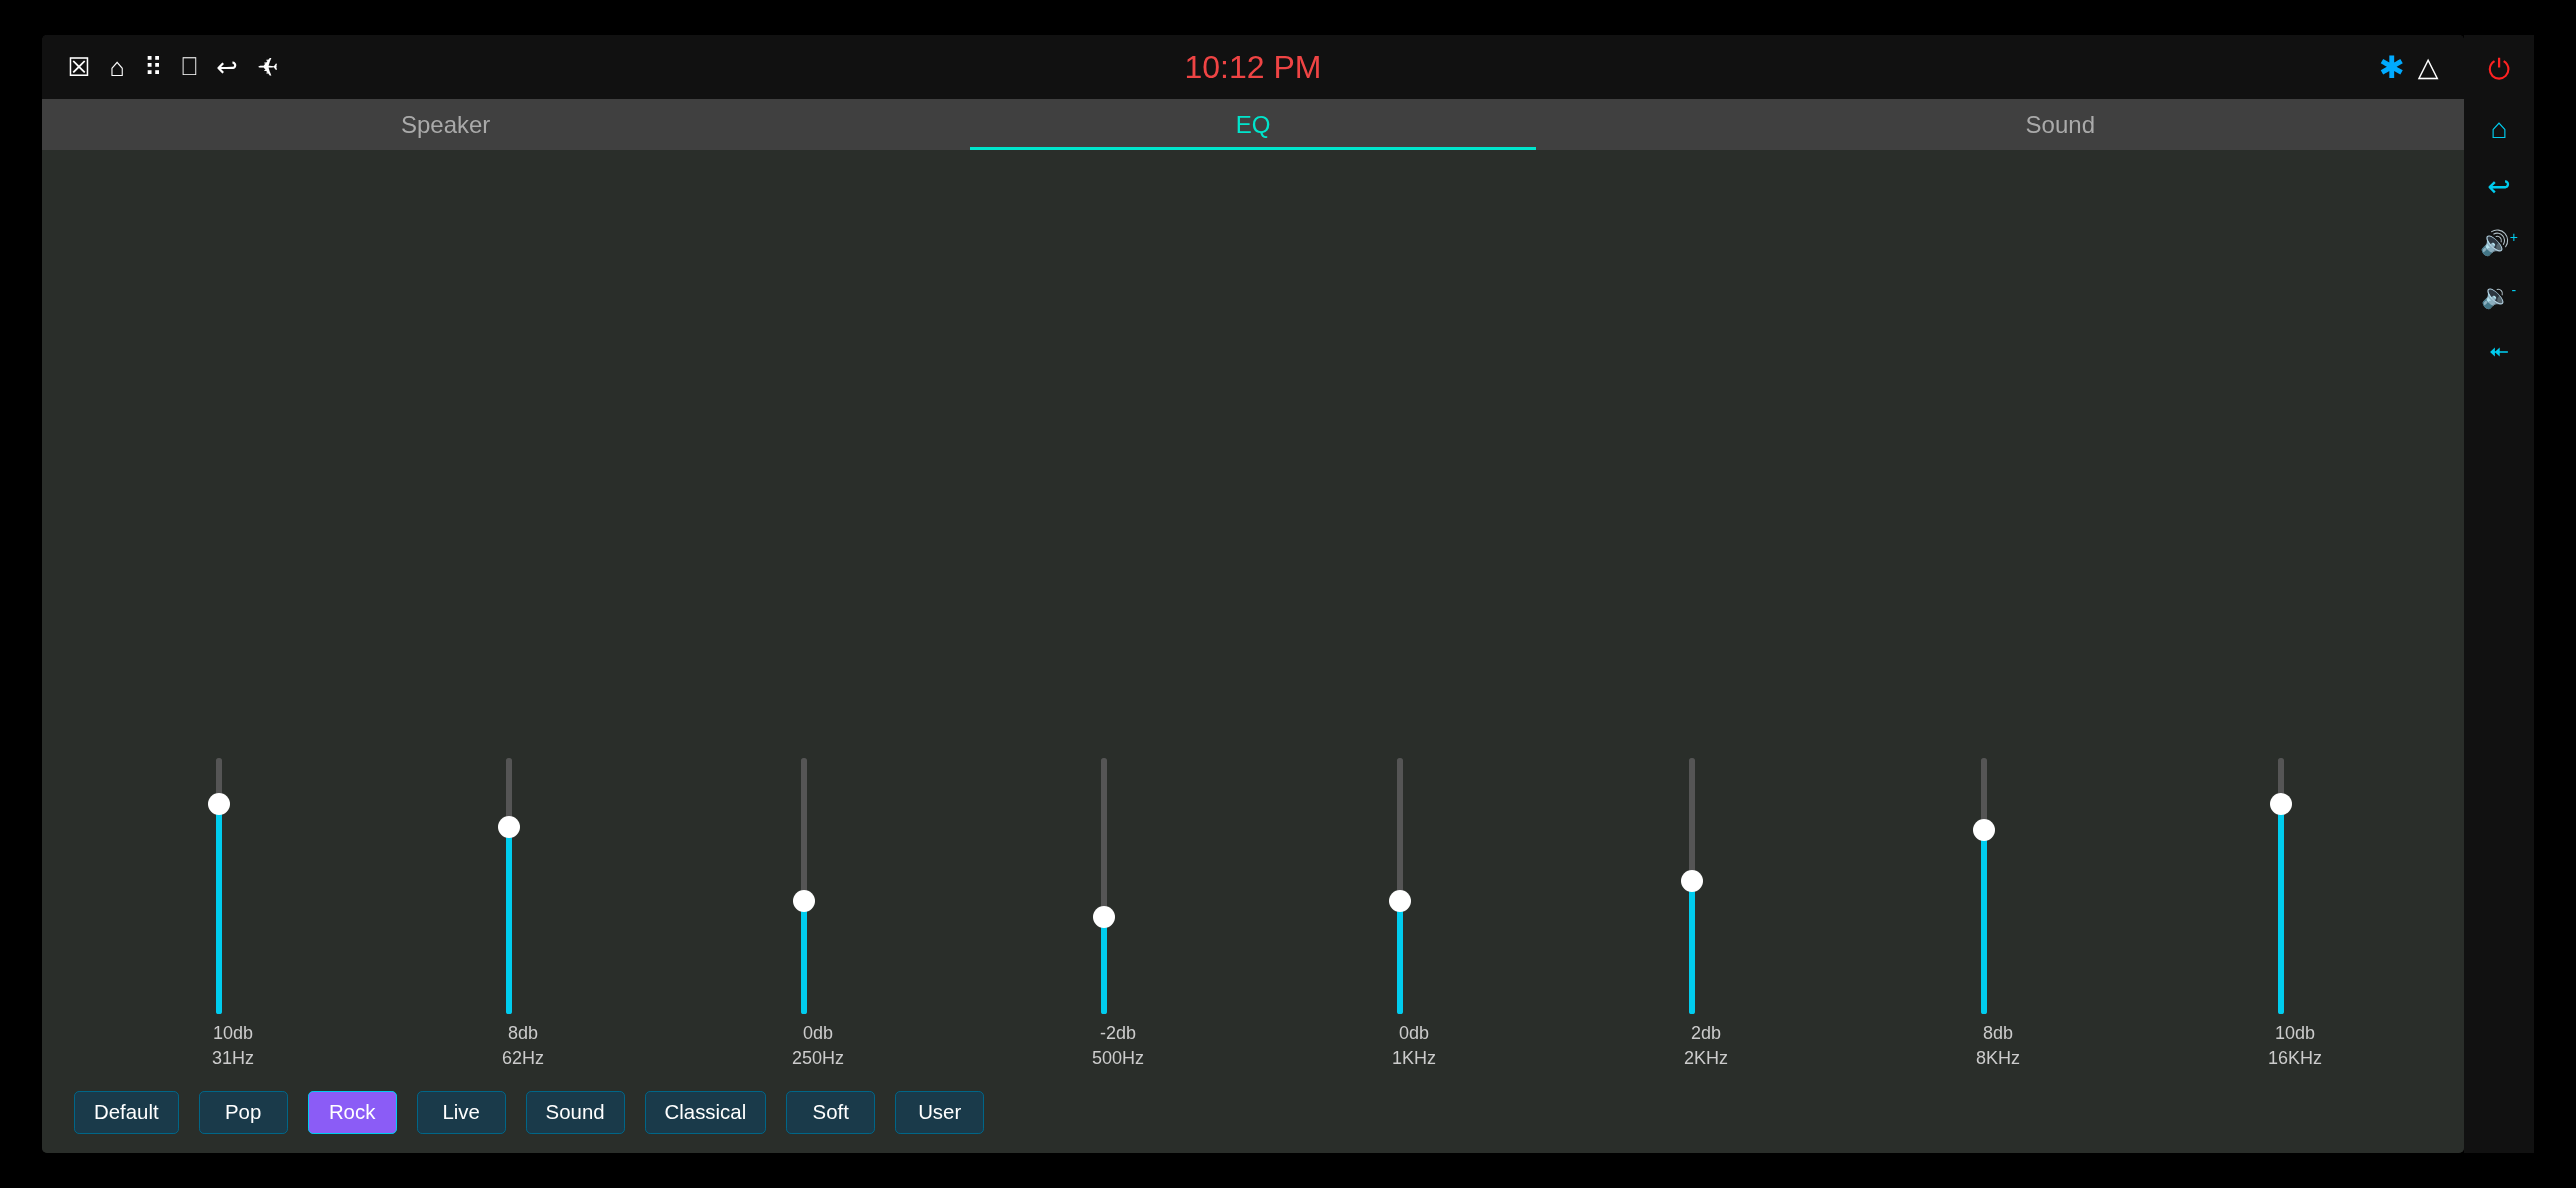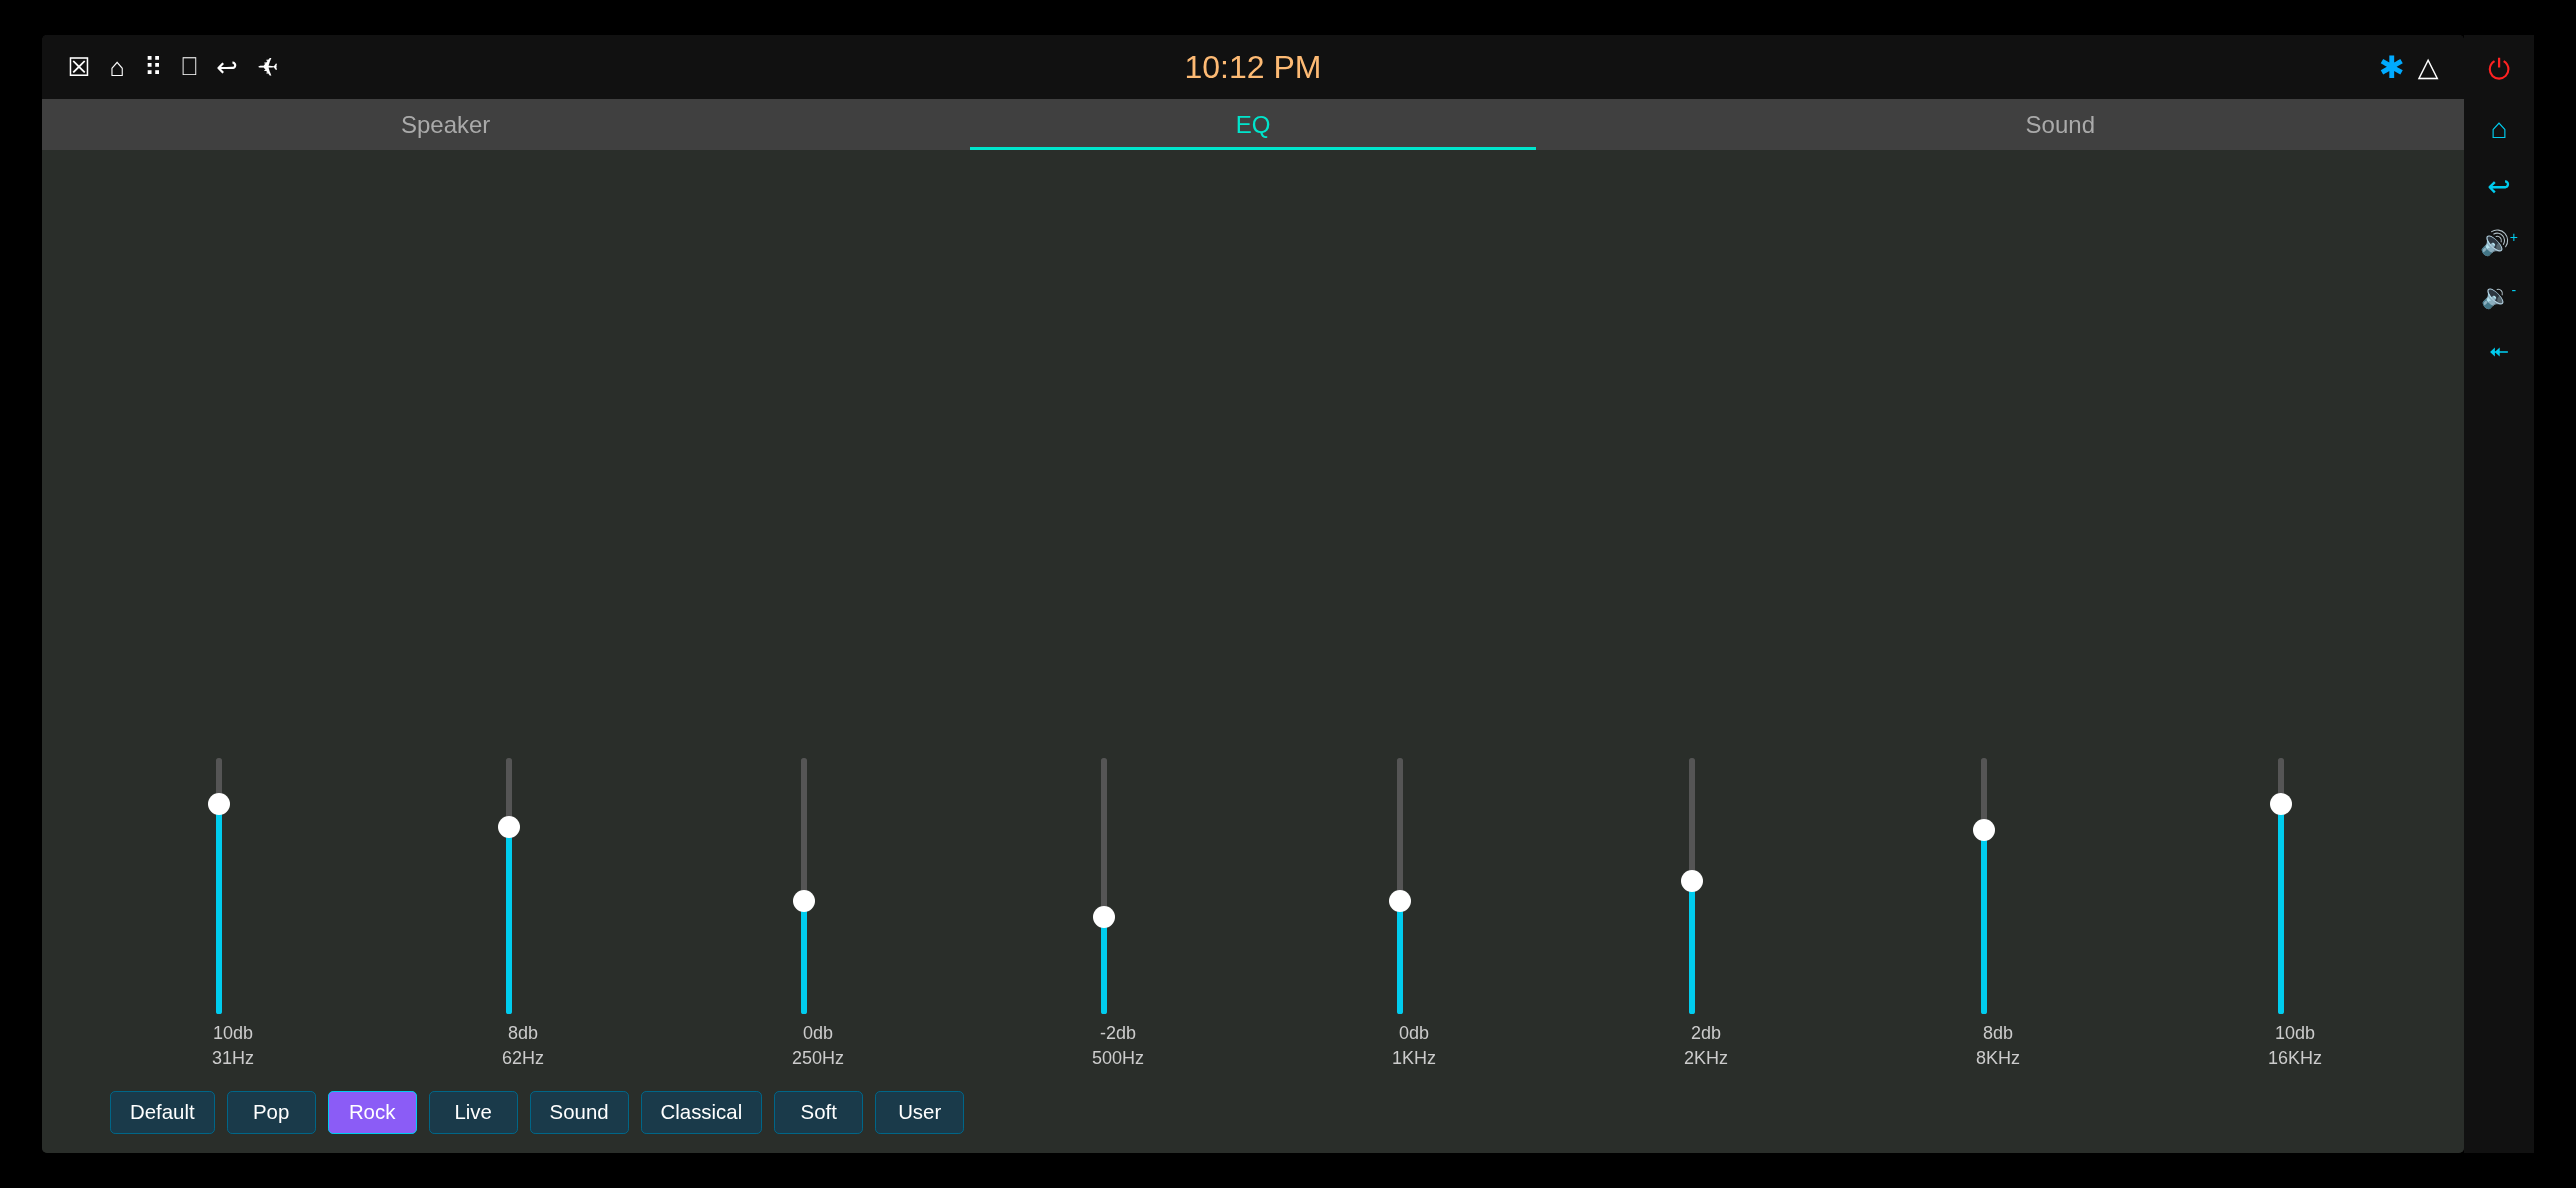--- a/index.html
+++ b/index.html
@@ -39,21 +39,21 @@
       display: flex;
       align-items: center;
       gap: 19px;
     }
     .top-bar-icon {
       color: #fff;
       font-size: 25.6px;
       cursor: pointer;
     }
     .top-bar-time {
-      color: #fdba74;
+      color: #ef4444;
       font-size: 32px;
       font-weight: 300;
       position: absolute;
       left: 50%;
       transform: translateX(-50%);
     }
     .top-bar-right {
       display: flex;
       align-items: center;
       gap: 12.8px;
@@ -143,26 +143,25 @@
     .slider-label {
       color: #ccc;
       font-size: 18px;
       text-align: center;
       line-height: 1.4;
       margin-left: 28px;
     }
     
     .presets-row {
       display: flex;
-      gap: 12px;
+      gap: 20px;
       padding: 12.8px 0 6.4px;
       justify-content: flex-start;
       align-items: center;
       flex-wrap: nowrap;
-      margin-left: 36px;
     }
     .preset-btn {
       background: #1a3a4a;
       border: 1.3px solid #006688;
       color: #fff;
       font-size: 20.4px;
       padding: 9px 19px;
       border-radius: 5.1px;
       cursor: pointer;
       min-width: 89px;

